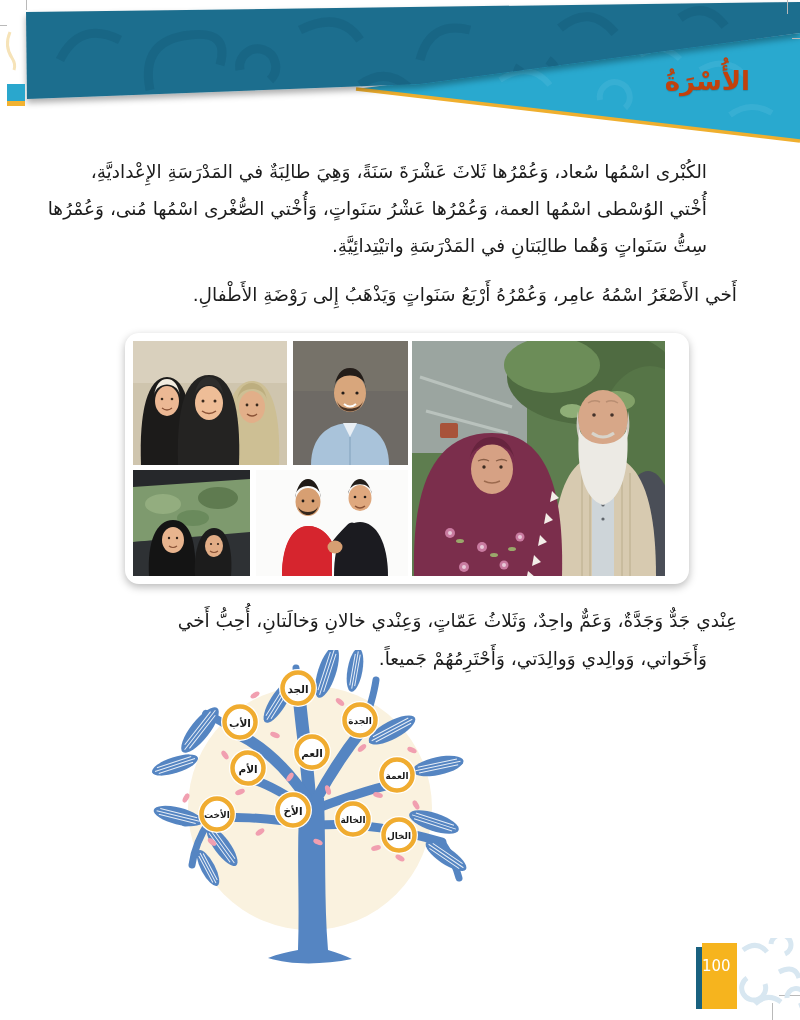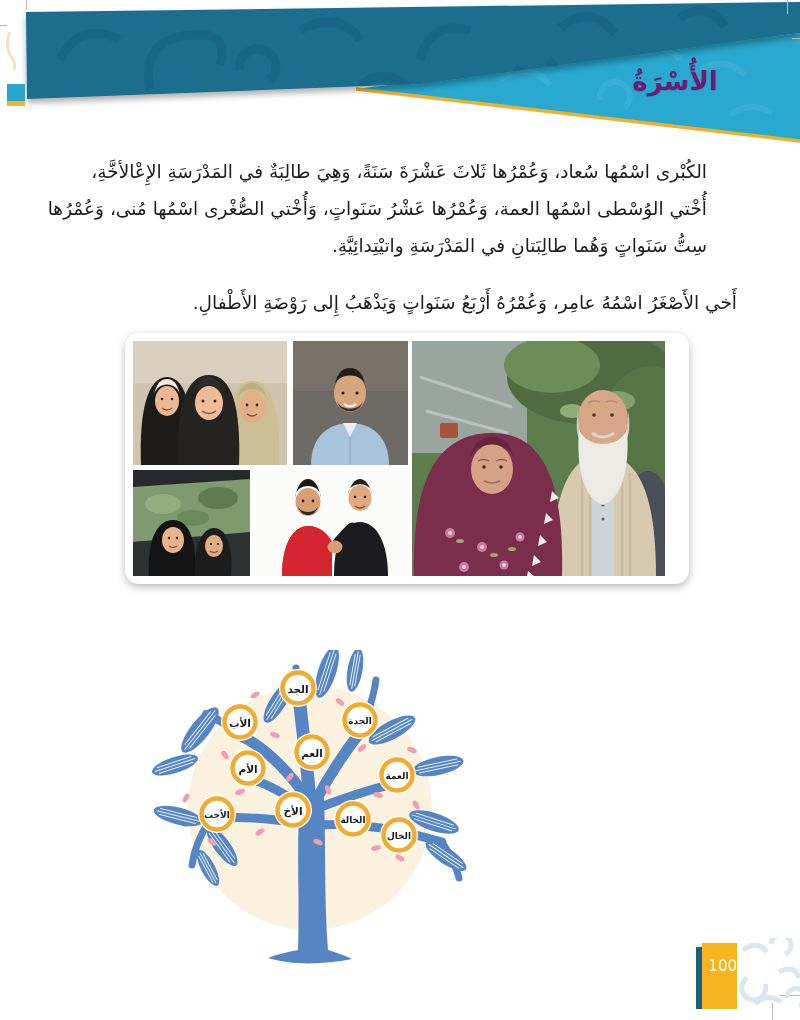--- a/index.html
+++ b/index.html
@@ -1,42 +1,42 @@
 <!DOCTYPE html>
 <html lang="ar"><head>
 <meta charset="utf-8">
 <style>
   html,body{margin:0;padding:0;background:#ffffff;}
   .page{position:relative;width:800px;height:1020px;background:#fff;overflow:hidden;
         font-family:"DejaVu Sans", sans-serif;}
   .abs{position:absolute;}
   
   .header-svg{left:0;top:0;}
-  .page-title{left:600px;top:66px;width:150px;text-align:center;color:#701a75;
+  .page-title{left:600px;top:66px;width:150px;text-align:right;color:#c2410c;
               font-size:26px;font-weight:bold;direction:rtl;text-shadow:0 1px 1px rgba(0,0,0,.15);}
   .corner-cyan{left:7px;top:84px;width:18px;height:17px;background:#2aa7cd;}
   .corner-yellow{left:7px;top:101px;width:18px;height:5px;background:#f2b230;}
   .crop{background:#b9b9b9;}
   
   .bodytext{left:105px;width:632px;direction:rtl;text-align:right;color:#1c1c1c;
             font-size:18.5px;}
   .line{height:37px;line-height:37px;white-space:nowrap;}
   .cont{margin-right:30px;}
   .p3 .line{height:38px;line-height:38px;}
   
   .photo-card{left:125px;top:333px;width:548px;height:235px;background:#fff;border-radius:14px;
               padding:8px;box-shadow:0 3px 8px rgba(0,0,0,.28);}
   .photo{position:absolute;overflow:hidden;}
   .photo svg{display:block;}
   
   .tree-svg{left:150px;top:650px;}
   
   .badge-strip{left:696px;top:947px;width:6px;height:62px;background:#19617f;}
   .badge-box{left:702px;top:943px;width:35px;height:66px;background:#f6b41e;}
-  .badge-num{left:702px;top:957px;width:35px;text-align:right;color:#ffffff;font-size:15px;}
+  .badge-num{left:702px;top:957px;width:35px;text-align:left;color:#ffffff;font-size:15px;}
   .corner-pattern{left:735px;top:938px;}
 </style>
 </head>
 <body>
 
 <div class="page">
 
   <svg class="abs header-svg" width="800" height="150" viewBox="0 0 800 150">
     <defs>
       <clipPath id="clipDark">
@@ -82,24 +82,24 @@
   <div class="abs corner-yellow"></div>
 
   <div class="abs crop" style="left:26px;top:0;width:1px;height:10px"></div>
   <div class="abs crop" style="left:0;top:25px;width:7px;height:1px"></div>
   <div class="abs crop" style="left:787px;top:0;width:1px;height:14px"></div>
   <div class="abs crop" style="left:792px;top:38px;width:8px;height:1px"></div>
   <div class="abs crop" style="left:779px;top:995px;width:21px;height:1px"></div>
   <div class="abs crop" style="left:772px;top:1003px;width:1px;height:17px"></div>
 
   <div class="abs bodytext" style="top:153px">
-    <div class="line cont">الكُبْرى اسْمُها سُعاد، وَعُمْرُها ثَلاثَ عَشْرَةَ سَنَةً، وَهِيَ طالِبَةٌ في المَدْرَسَةِ الإِعْالأخَّةِ،</div>
+    <div class="line cont">الكُبْرى اسْمُها سُعاد، وَعُمْرُها ثَلاثَ عَشْرَةَ سَنَةً، وَهِيَ طالِبَةٌ في المَدْرَسَةِ الإِعْداديَّةِ،</div>
     <div class="line cont">أُخْتي الوُسْطى اسْمُها العمة، وَعُمْرُها عَشْرُ سَنَواتٍ، وَأُخْتي الصُّغْرى اسْمُها مُنى، وَعُمْرُها</div>
     <div class="line cont">سِتُّ سَنَواتٍ وَهُما طالِبَتانِ في المَدْرَسَةِ واتيْتِدائِيَّةِ.</div>
-    <div class="line" style="margin-top:20px">أَخي الأَصْغَرُ اسْمُهُ عامِر، وَعُمْرُهُ أَرْبَعُ سَنَواتٍ وَيَذْهَبُ إِلى رَوْضَةِ الأَطْفالِ.</div>
+    <div class="line" style="margin-top:12px">أَخي الأَصْغَرُ اسْمُهُ عامِر، وَعُمْرُهُ أَرْبَعُ سَنَواتٍ وَيَذْهَبُ إِلى رَوْضَةِ الأَطْفالِ.</div>
   </div>
 
   <div class="abs photo-card">
 
     <div class="photo" style="left:8px;top:8px;width:154px;height:124px">
       <svg width="154" height="124" viewBox="0 0 154 124">
         <rect width="154" height="124" fill="#cfc5ae"></rect>
         <rect width="154" height="42" fill="#d9d0bd"></rect>
         <g>
           <path d="M90,124 C88,70 100,40 119,40 C139,40 148,72 146,124 Z" fill="#cdbf94"></path>
@@ -249,20 +249,24 @@
           <g fill="#9aa86b">
             <ellipse cx="48" cy="200" rx="4" ry="2"></ellipse>
               <ellipse cx="82" cy="214" rx="4" ry="2"></ellipse>
               <ellipse cx="100" cy="208" rx="4" ry="2"></ellipse>
           </g>
         </g>
       </svg>
     </div>
   </div>
 
+  <div class="abs bodytext p3" style="top:602px">
+    <div class="line">عِنْدي جَدٌّ وَجَدَّةٌ، وَعَمٌّ واحِدٌ، وَثَلاثُ عَمّاتٍ، وَعِنْدي خالانِ وَخالَتانِ، أُحِبُّ أَخي</div>
+    <div class="line cont">وَأَخَواتي، وَوالِدي وَوالِدَتي، وَأَحْتَرِمُهُمْ جَميعاً.</div>
+  </div>
 
   <svg class="abs tree-svg" width="330" height="330" viewBox="0 0 330 330">
     <circle cx="160" cy="158" r="122" fill="#faf2df"></circle>
 
     <g stroke="#5585c2" fill="none" stroke-linecap="round">
       <path d="M160,155 C158,120 153,85 150,55" stroke-width="13"></path>
       <path d="M150,55 C148,40 147,28 146,18" stroke-width="7"></path>
       <path d="M158,150 C135,115 110,95 88,84" stroke-width="11"></path>
       <path d="M166,150 C185,115 200,95 212,80" stroke-width="11"></path>
       <path d="M212,80 C220,58 224,44 226,30" stroke-width="7"></path>

